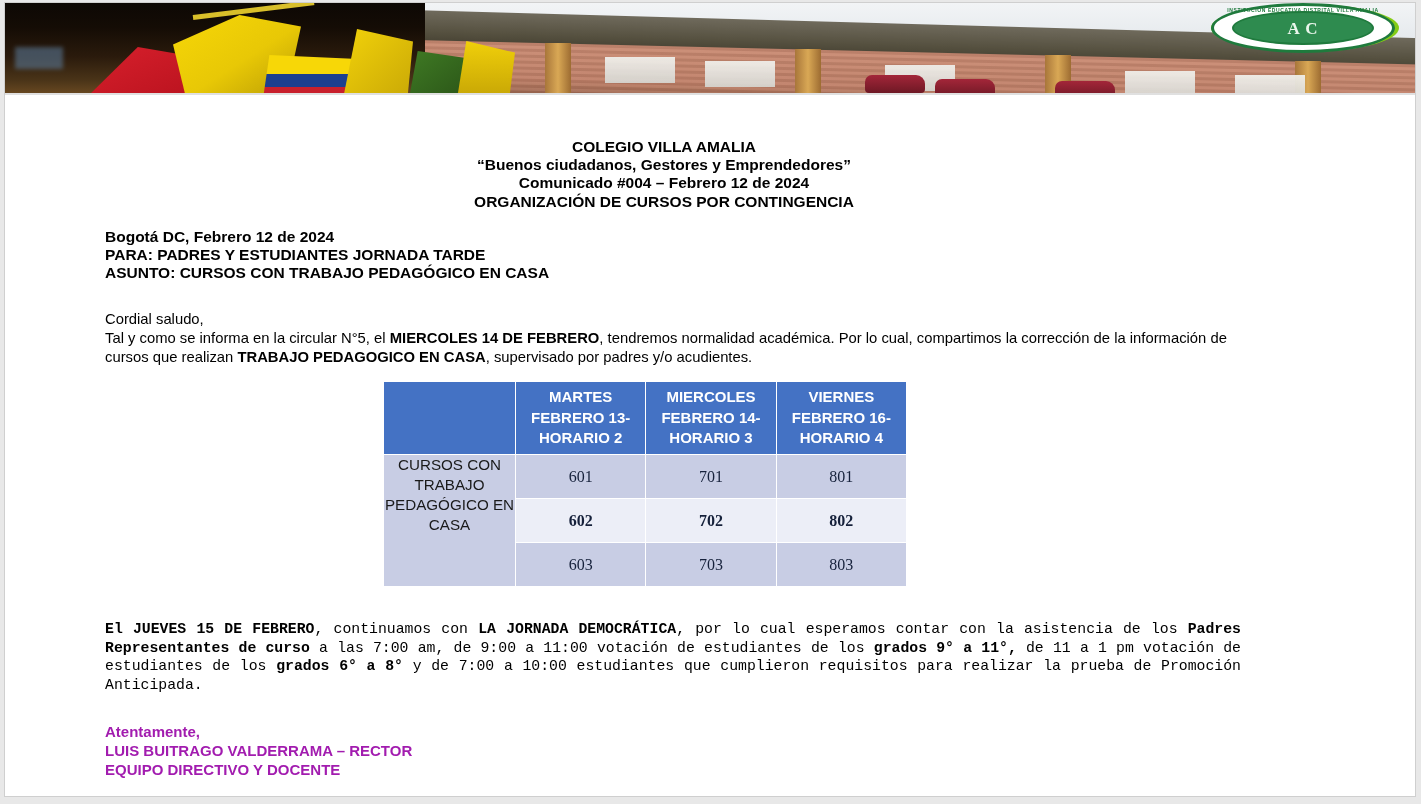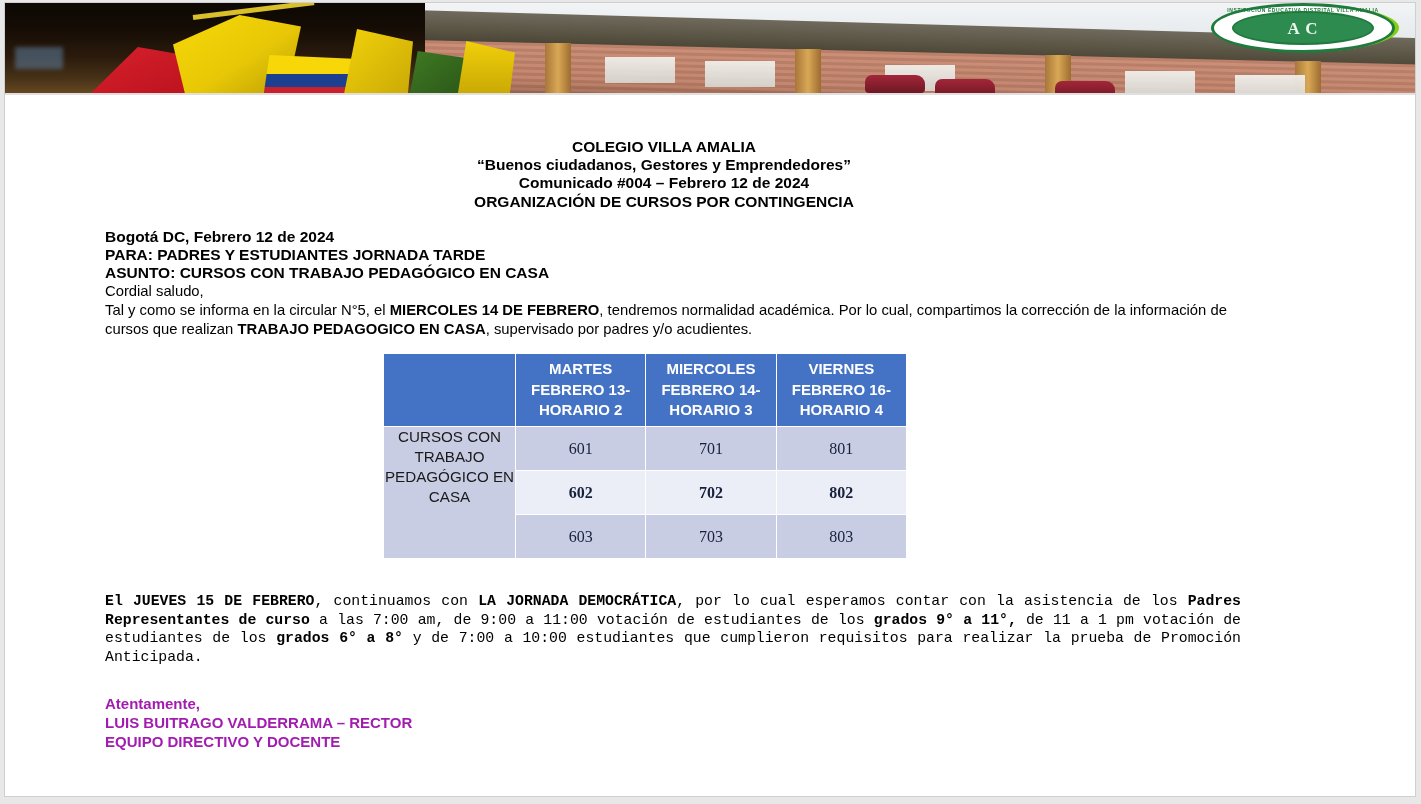--- a/index.html
+++ b/index.html
@@ -247,21 +247,21 @@
   }
 
   .para {
     margin: 0 66px 0 84px;
     font-size: 14.8px;
     line-height: 18.6px;
     color: #000;
     text-align: left;
   }
   .para b { font-weight: bold; }
-  .para-greeting { }
+  .para-greeting { margin-top: 28px; }
   .para-intro { margin-top: 0; }
 
   
   .tbl-wrap {
     margin: 15px 0 0 362px;
     width: 524px;
   }
   table.sched {
     border-collapse: collapse;
     table-layout: fixed;

